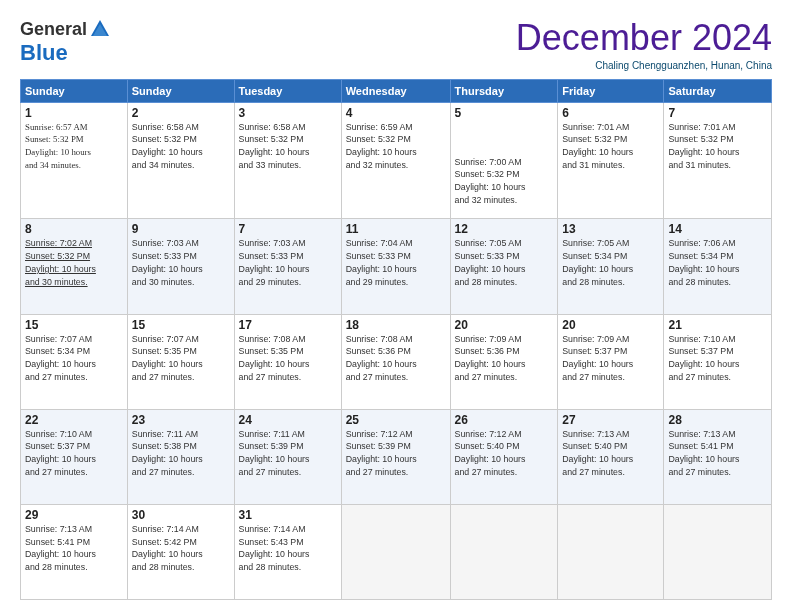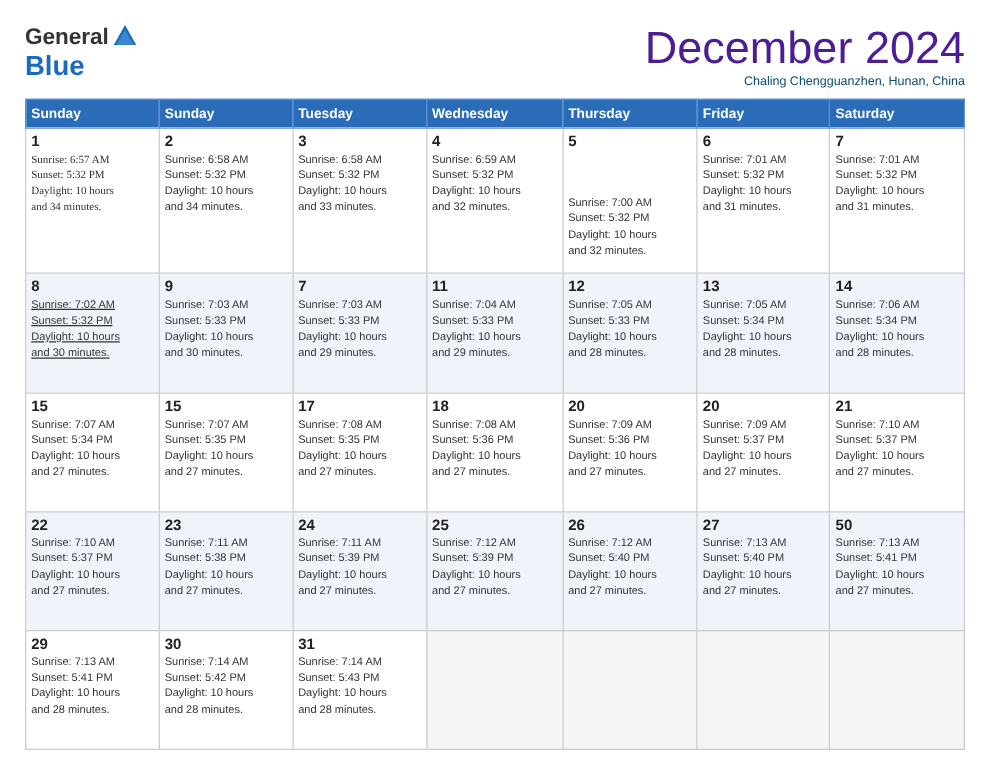--- a/index.html
+++ b/index.html
@@ -328,21 +328,21 @@
 and 27 minutes.</div>
           </td>
           <td>
             <span class="day-num">27</span>
             <div class="day-info" style="white-space: pre-line;">Sunrise: 7:13 AM
 Sunset: 5:40 PM
 Daylight: 10 hours
 and 27 minutes.</div>
           </td>
           <td>
-            <span class="day-num">50</span>
+            <span class="day-num">28</span>
             <div class="day-info" style="white-space: pre-line;">Sunrise: 7:13 AM
 Sunset: 5:41 PM
 Daylight: 10 hours
 and 27 minutes.</div>
           </td>
         </tr>
         <tr>
           <td>
             <span class="day-num">29</span>
             <div class="day-info" style="white-space: pre-line;">Sunrise: 7:13 AM

